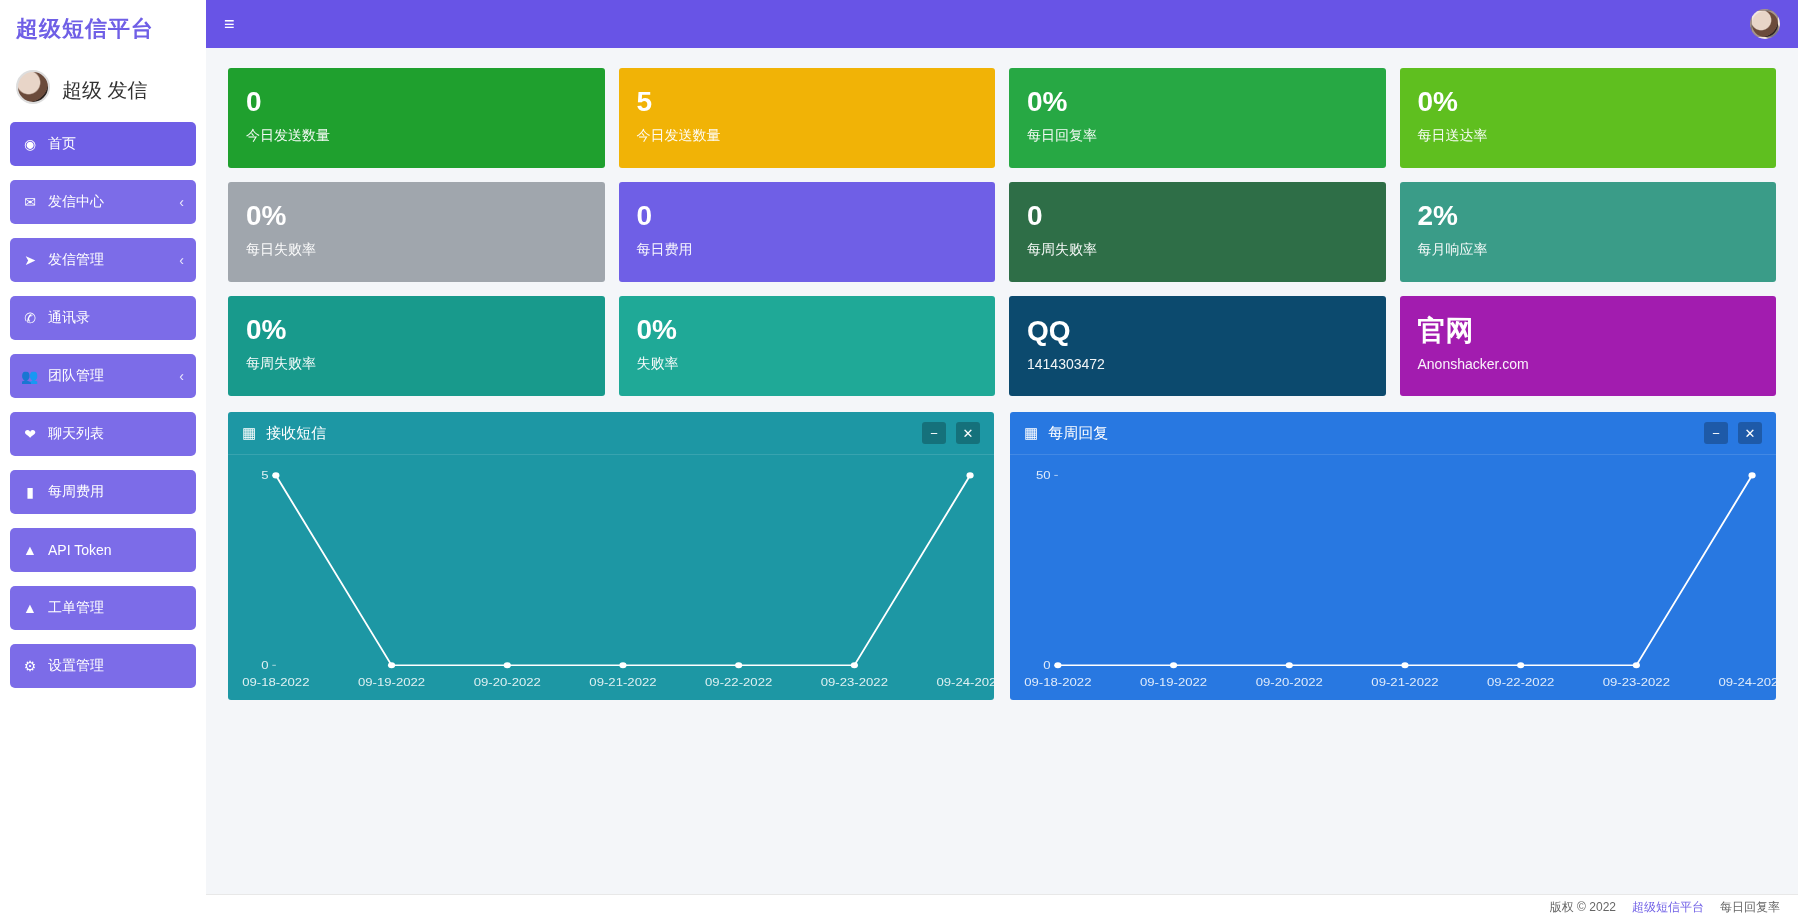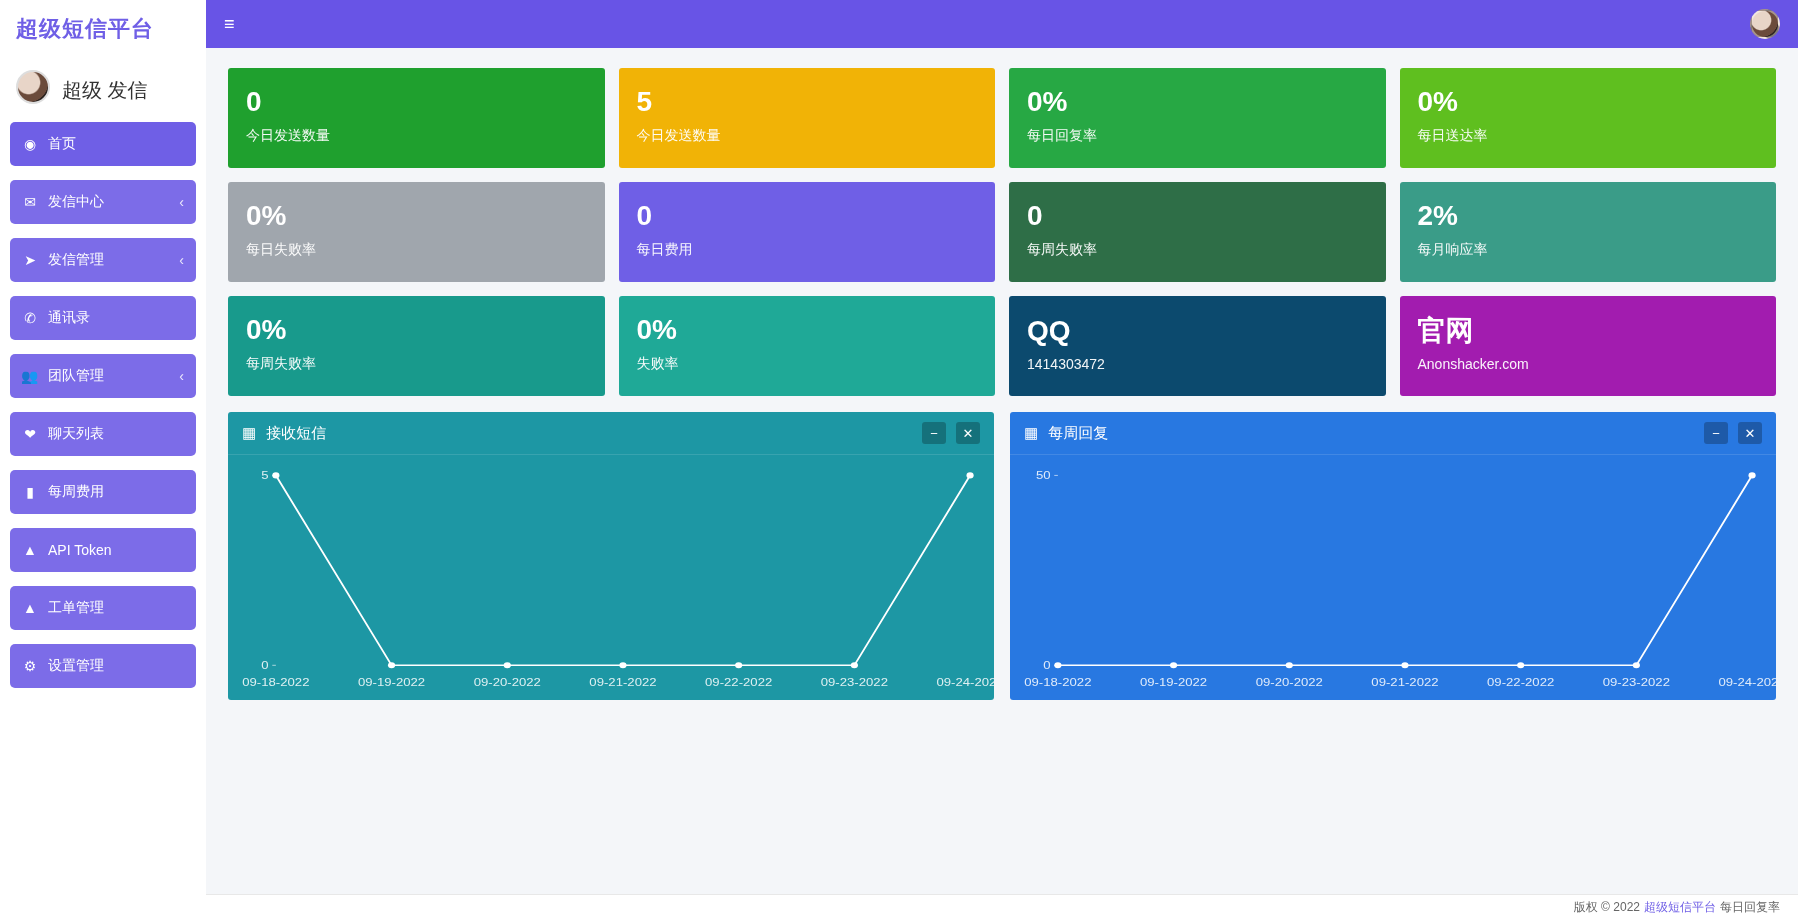--- a/index.html
+++ b/index.html
@@ -57,21 +57,21 @@
   .panel-head .spacer { flex: 1; }
   .panel-head .wbtn { width: 24px; height: 22px; border-radius: 3px; background: rgba(0,0,0,.25); display:inline-flex; align-items:center; justify-content:center; font-size: 13px; cursor:pointer; }
   .panel-body { flex: 1; position: relative; }
   svg.chart { position: absolute; inset: 0; width: 100%; height: 100%; }
   .tick-label { font-size: 11px; fill: rgba(255,255,255,.85); text-anchor: middle; }
   .ytick-label { font-size: 11px; fill: rgba(255,255,255,.85); text-anchor: end; }
   .chart-line { fill: none; stroke: #ffffff; stroke-width: 1.6; }
   .chart-dot { fill:#ffffff; }
 
   
-  .footer { height: 26px; background: #fff; font-size: 12px; color: #666; display: flex; align-items: center; justify-content: flex-end; padding: 0 18px; gap: 4px; border-top: 1px solid #e8e8e8; }
+  .footer { height: 26px; background: #fff; font-size: 12px; color: #666; display: flex; align-items: center; justify-content: flex-end; padding: 0 18px; gap: 16px; border-top: 1px solid #e8e8e8; }
   .footer a { color: #6f5fe6; text-decoration: none; }
 </style>
 </head>
 <body>
 
 <div class="app">
 
   <aside class="sidebar">
     <div class="brand">超级短信平台</div>
     <div class="user-block">

